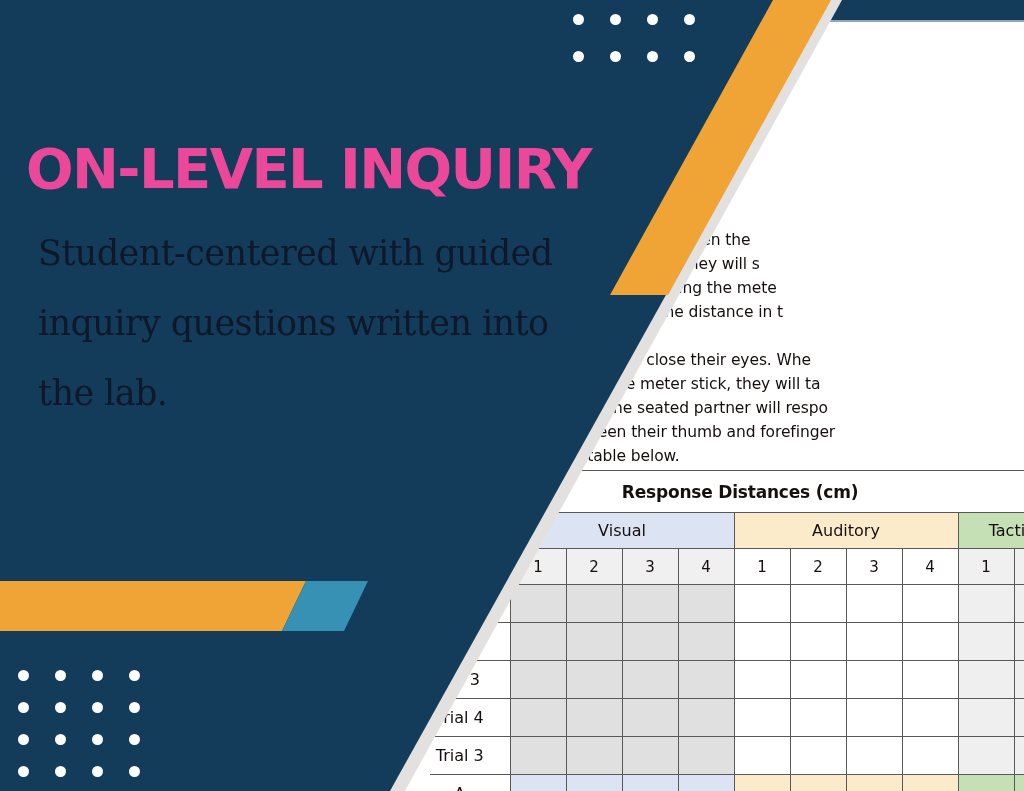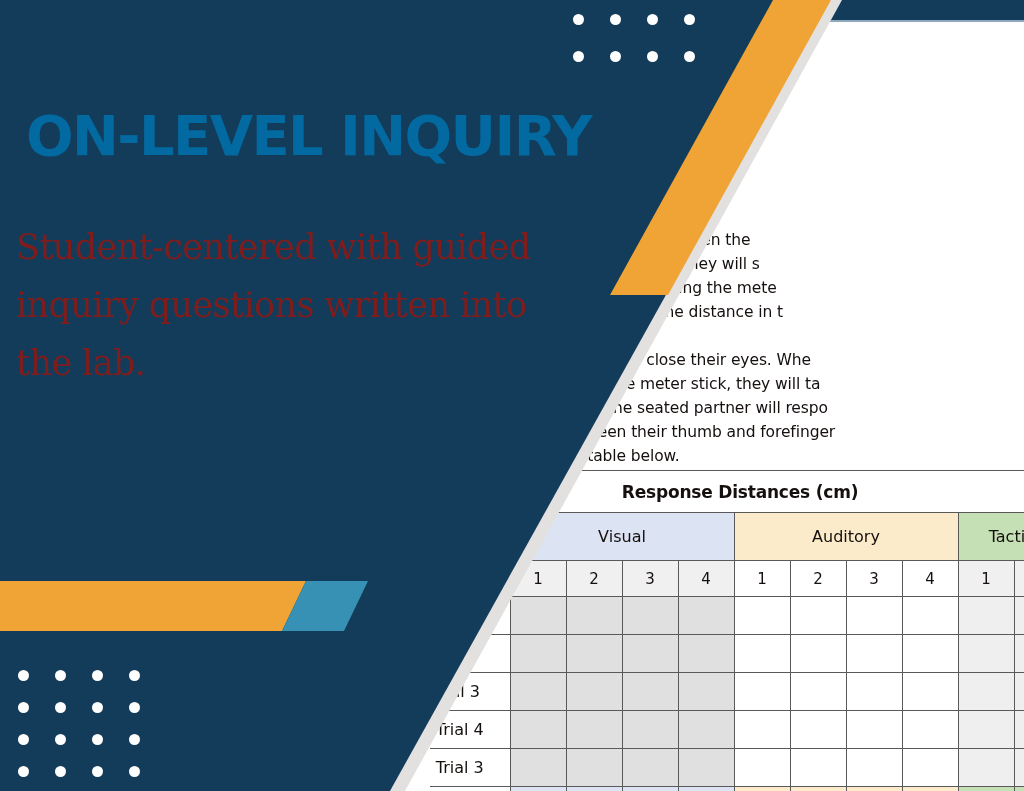--- a/index.html
+++ b/index.html
@@ -35,21 +35,21 @@
   table.rt td, table.rt th {
     border:1.2px solid #595959; font-weight:normal;
     font-family:"DejaVu Sans", sans-serif; color:#15100e;
     text-align:center; vertical-align:middle; padding:0;
   }
   .rt .title-cell {
     border:none; border-bottom:1.2px solid #595959; border-top:1.4px solid #595959;
     height:42px; font-size:17px; font-weight:bold; letter-spacing:-0.2px;
     background:#ffffff;
   }
-  .rt .grp { height:48px; font-size:16px; }
+  .rt .grp { height:36px; font-size:16px; }
   .rt .grp-visual   { background:#dce3f2; }
   .rt .grp-auditory { background:#fcebca; }
   .rt .grp-tactile  { background:#c5e0b4; }
   .rt .numhdr { height:36px; font-size:15px; background:#f0f0f0; }
   .rt .numhdr.plain { background:#ffffff; }
   .rt .rowlab { height:38px; font-size:16px; text-align:center; background:#ffffff;
                 border-left:none; }
   .rt .cell { height:38px; }
   .rt .cell.sh { background:#e0e0e0; }
   .rt .cell.sh2 { background:#efefef; }
@@ -74,30 +74,30 @@
 
   
   #orange-stripe {
     position:absolute; left:0; top:0; width:1024px; height:791px;
     background:#efa435;
     clip-path: polygon(773px 0, 831px 0, 668px 295px, 610px 295px);
   }
 
   
   #headline {
-    position:absolute; left:26px; top:107px; width:700px;
+    position:absolute; left:26px; top:140px; width:700px;
     font-family:"DejaVu Sans", sans-serif;
     font-weight:bold; font-size:56px; line-height:58px;
-    color:#0369a1; letter-spacing:-1.6px; white-space:nowrap;
+    color:#ec4899; letter-spacing:-1.6px; white-space:nowrap;
   }
   #subtitle {
-    position:absolute; left:16px; top:218px; width:520px;
+    position:absolute; left:38px; top:218px; width:520px;
     font-family:"DejaVu Serif", serif;
-    font-weight:normal; font-size:35px; line-height:58px;
-    color:#7f1d1d; letter-spacing:-0.6px;
+    font-weight:normal; font-size:35px; line-height:70px;
+    color:#0f172a; letter-spacing:-0.6px;
   }
 
   
   .dotgrid { position:absolute; display:grid; }
   .dot { width:11px; height:11px; border-radius:50%; background:#ffffff; }
   #dots-top { left:573px; top:14px; grid-template-columns:repeat(4,37px);
               grid-template-rows:repeat(2,37px); }
   #dots-bottom { left:18px; top:670px; grid-template-columns:repeat(4,37px);
                  grid-template-rows:repeat(4,32px); }
 

